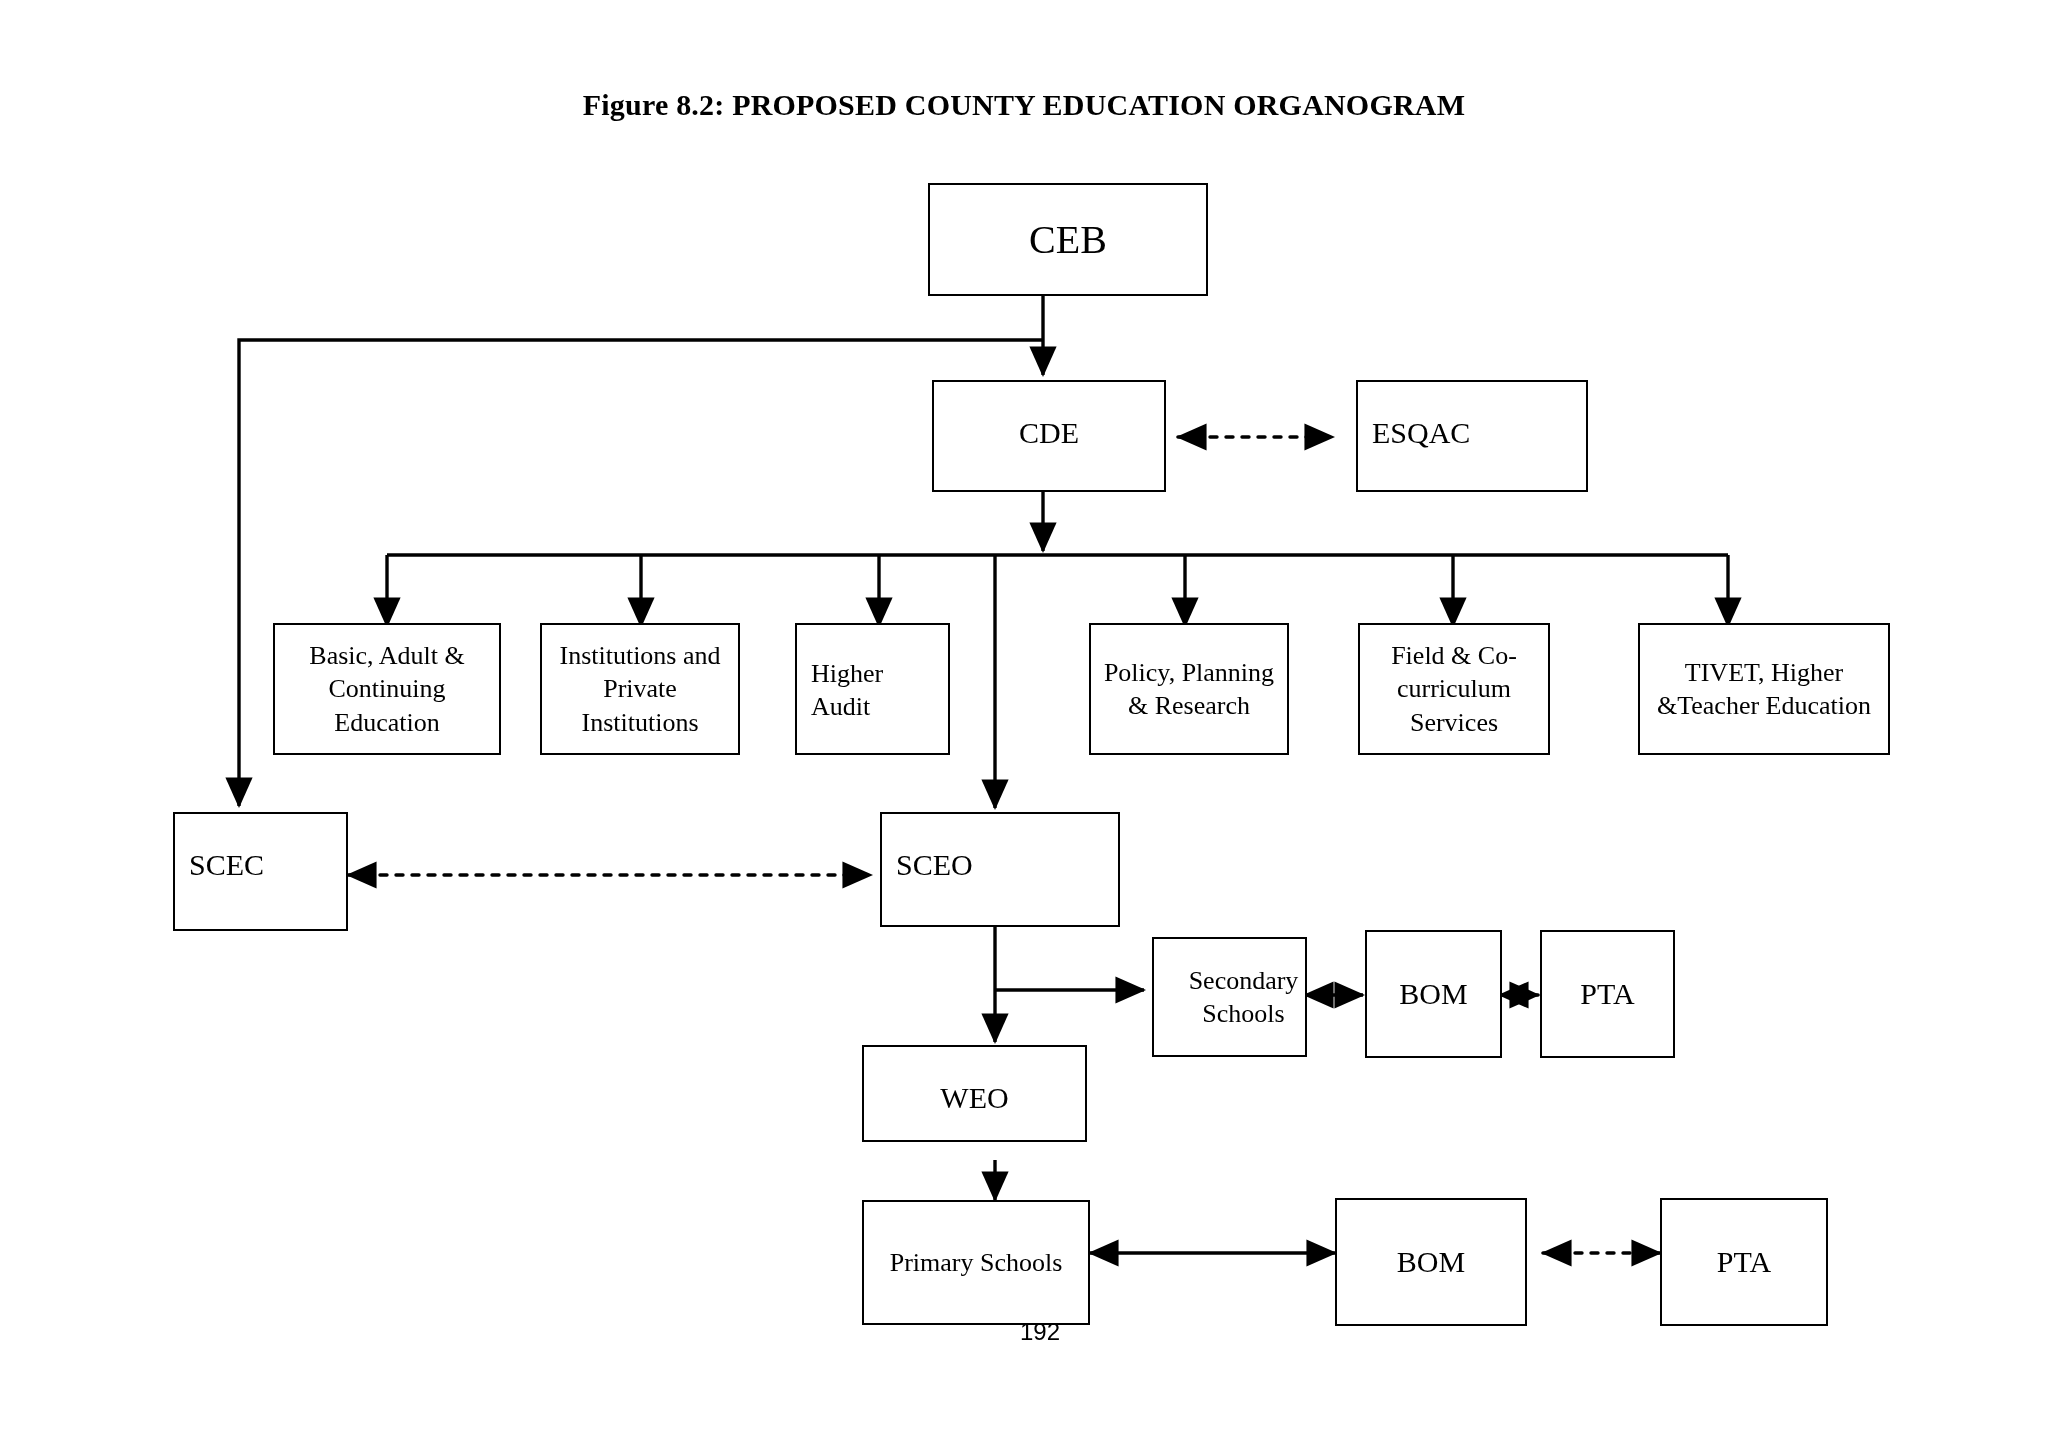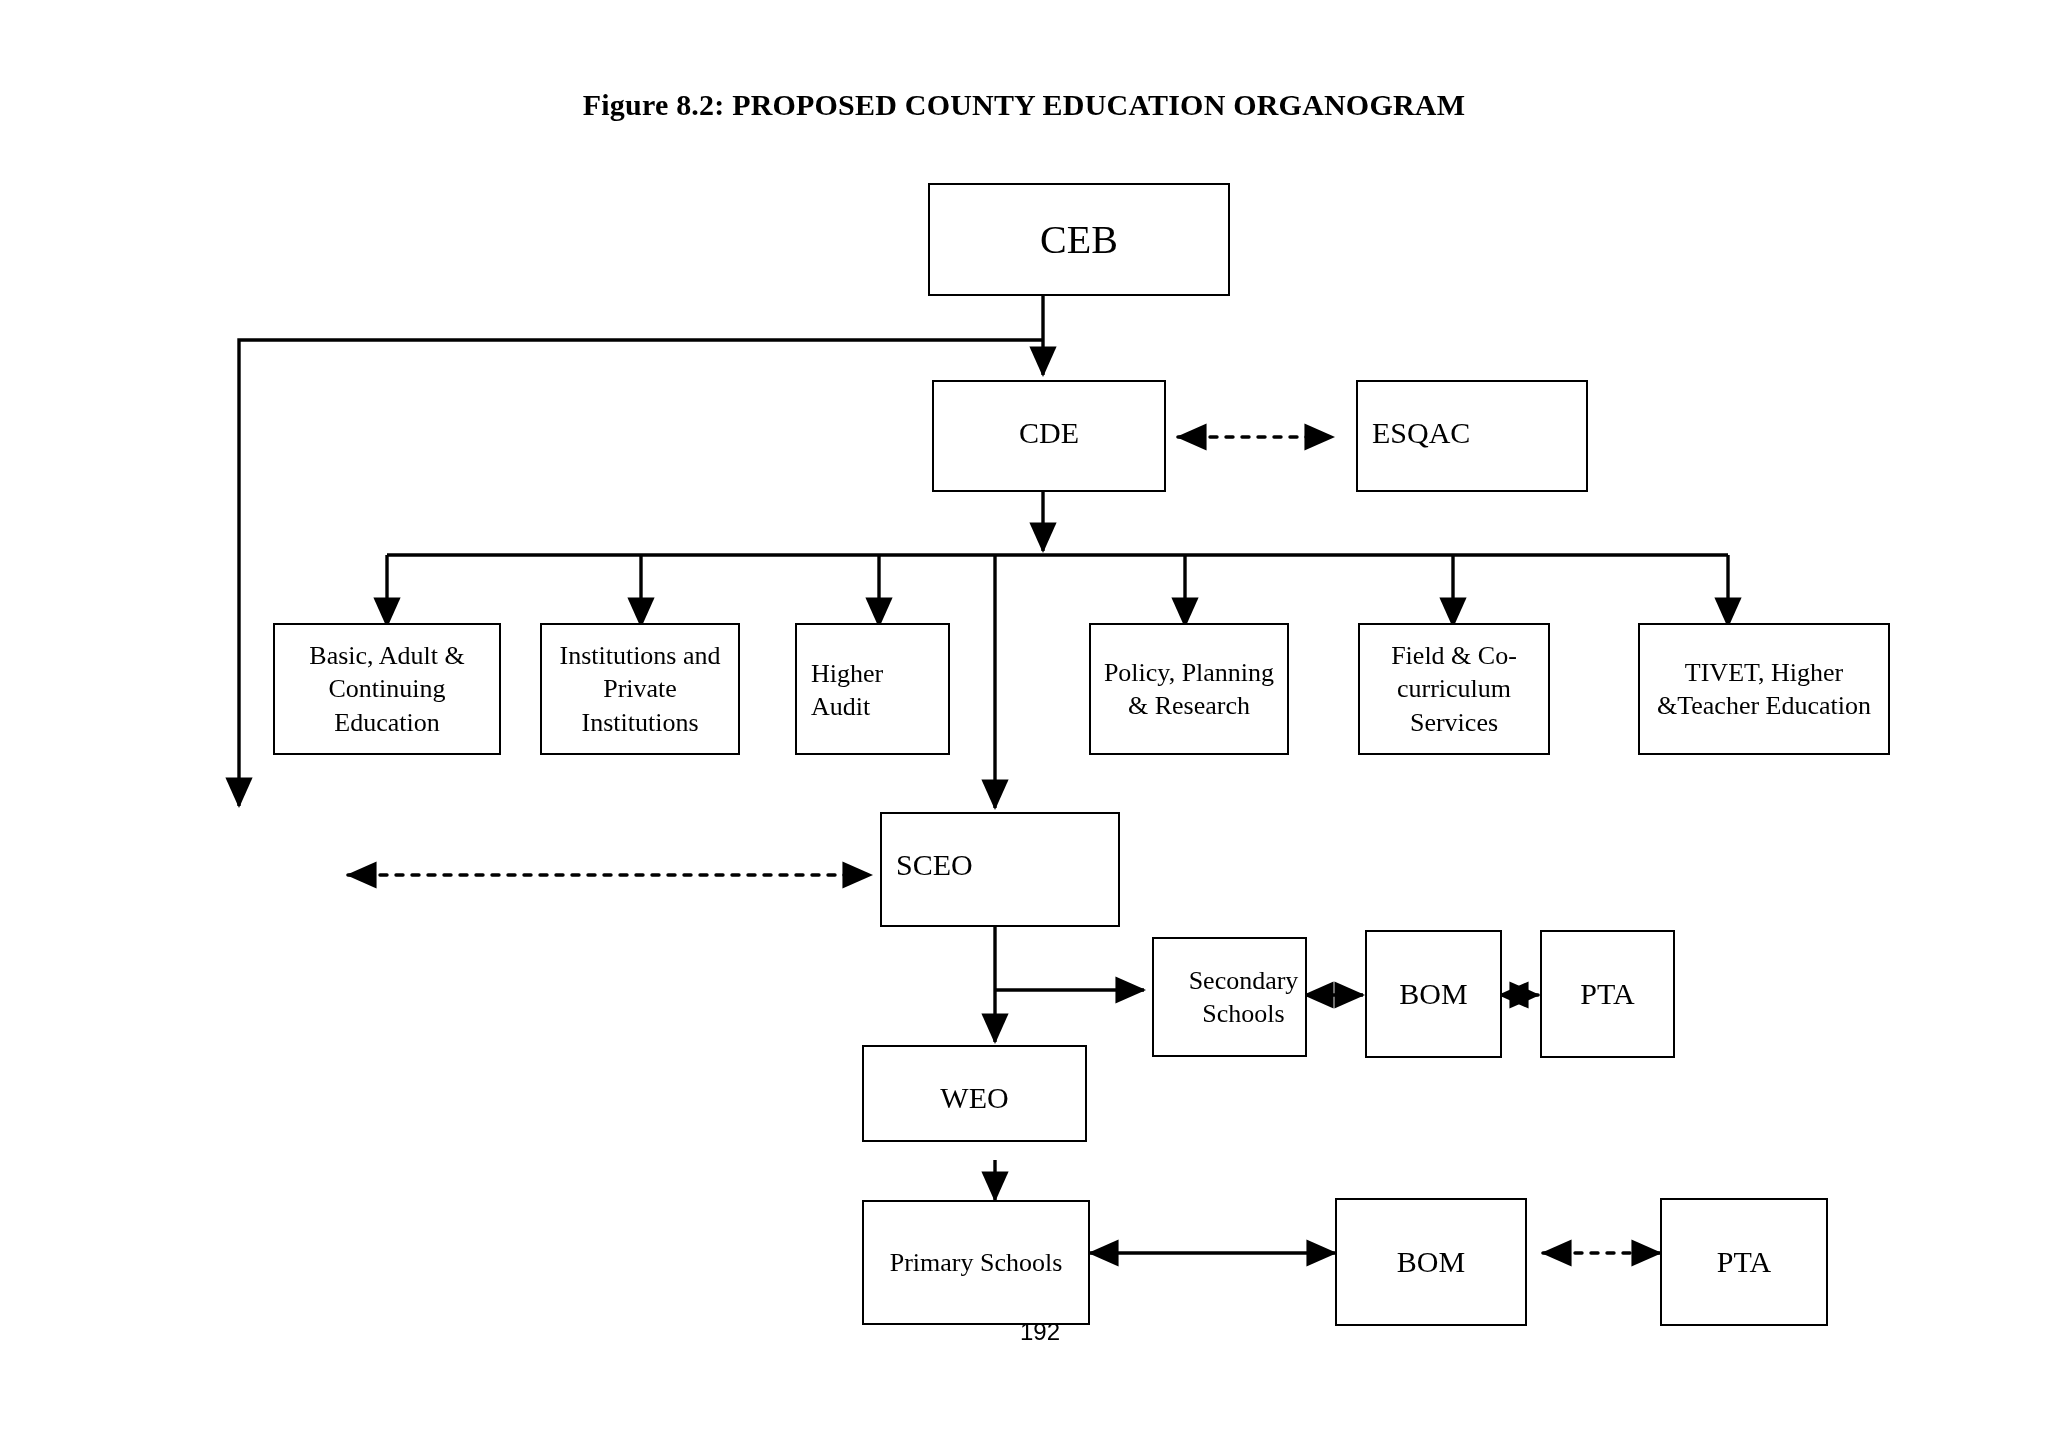--- a/index.html
+++ b/index.html
@@ -79,21 +79,21 @@
 
       <path d="M1090,1253 L1335,1253" marker-end="url(#ah)" marker-start="url(#ahb)"></path>
 
       <path d="M1178,437 L1333,437" stroke-dasharray="7 9" stroke-linecap="round" marker-end="url(#ah)" marker-start="url(#ahb)"></path>
       <path d="M348,875 L871,875" stroke-dasharray="7 9" stroke-linecap="round" marker-end="url(#ah)" marker-start="url(#ahb)"></path>
       <path d="M1500,995 L1538,995" stroke-dasharray="7 9" stroke-linecap="round" marker-end="url(#ah)" marker-start="url(#ahb)"></path>
       <path d="M1543,1253 L1660,1253" stroke-dasharray="7 9" stroke-linecap="round" marker-end="url(#ah)" marker-start="url(#ahb)"></path>
     </g>
   </svg>
 
-  <div class="node big" style="left:928px;top:183px;width:302px;height:113px;">
+  <div class="node big" style="left:928px;top:183px;width:280px;height:113px;">
     <span>CEB</span>
   </div>
 
   <div class="node mid topalign" style="left:932px;top:380px;width:234px;height:112px;">
     <span>CDE</span>
   </div>
 
   <div class="node mid topalign alignleft" style="left:1356px;top:380px;width:232px;height:112px;">
     <span>ESQAC</span>
   </div>
@@ -115,20 +115,23 @@
   </div>
 
   <div class="node small" style="left:1358px;top:623px;width:192px;height:132px;">
     <span>Field &amp; Co-curriculum Services</span>
   </div>
 
   <div class="node small" style="left:1638px;top:623px;width:252px;height:132px;">
     <span>TIVET, Higher &amp;Teacher Education</span>
   </div>
 
+  <div class="node mid topalign alignleft" style="left:173px;top:812px;width:175px;height:119px;">
+    <span>SCEC</span>
+  </div>
 
   <div class="node mid topalign alignleft" style="left:880px;top:812px;width:240px;height:115px;">
     <span>SCEO</span>
   </div>
 
   <div class="node small" style="left:1152px;top:937px;width:155px;height:120px;padding-left:28px;">
     <span>Secondary Schools</span>
   </div>
 
   <div class="node mid" style="left:1365px;top:930px;width:137px;height:128px;">

